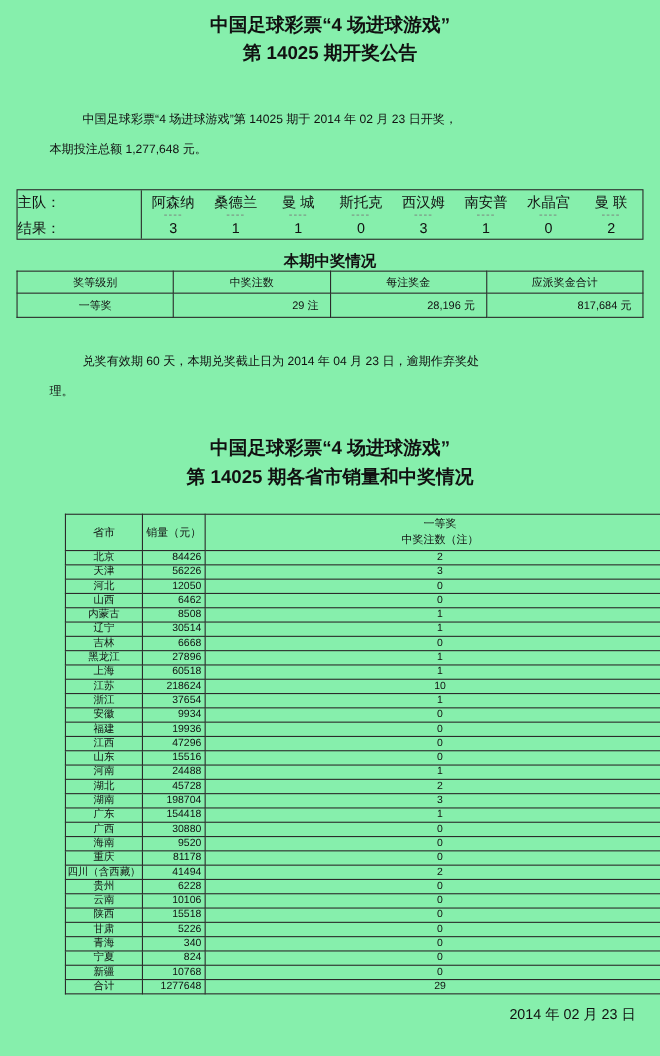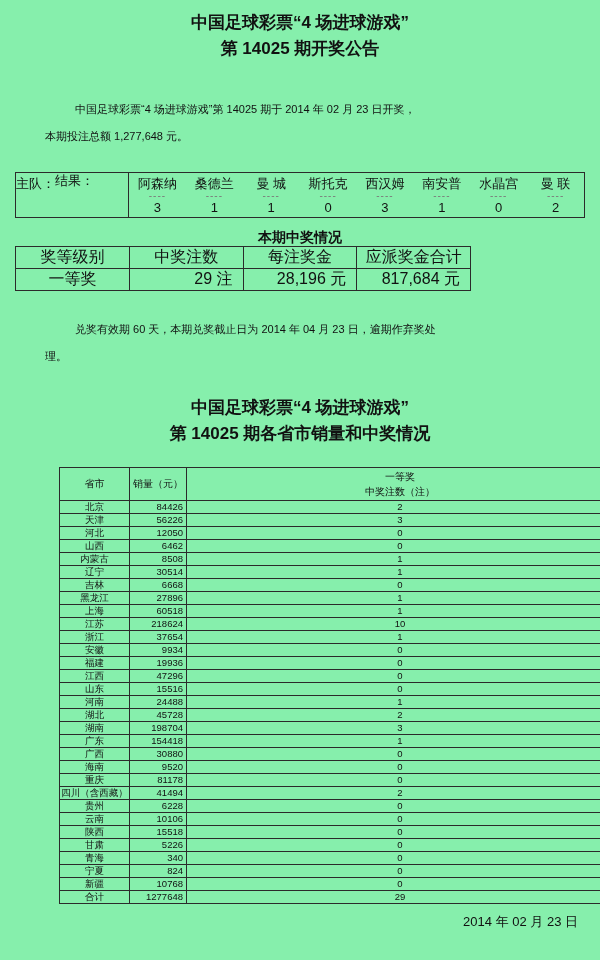--- a/index.html
+++ b/index.html
@@ -20,32 +20,32 @@
   .para { position: absolute; left: 45px; width: 541px;
     font-size: 11px; line-height: 27px; }
   .para .first-line { text-indent: 30px; }
   .intro { top: 96px; }
   .redeem { top: 316px; }
 
   
   .match-table { position: absolute; left: 15px; top: 172px; width: 570px; height: 46px;
     border: 1px solid #2b2b2b; display: flex; font-size: 13px; }
   .match-label-col { width: 113px; border-right: 1px solid #2b2b2b;
-    display: flex; flex-direction: row; text-align: left; }
+    display: flex; flex-direction: column; text-align: left; }
   .match-teams { flex: 1; display: flex; }
   .team-col { flex: 1; display: flex; flex-direction: column; text-align: center; }
   .row-name { height: 20px; line-height: 22px; }
   .row-dash { height: 7px; line-height: 5px; font-size: 10px; color: #7a7a7a; letter-spacing: 1px; }
   .row-result { height: 17px; line-height: 16px; }
 
   
   .prize-title { position: absolute; top: 229px; left: 0; width: 600px;
     text-align: center; font-size: 14px; font-weight: bold; }
-  .prize-table { position: absolute; left: 15px; top: 246px; width: 456px;
-    border-collapse: collapse; table-layout: fixed; font-size: 16px; }
+  .prize-table { position: absolute; left: 15px; top: 246px; width: 570px;
+    border-collapse: collapse; table-layout: fixed; font-size: 10px; }
   .prize-table th, .prize-table td { border: 1px solid #2b2b2b; font-weight: normal; }
   .prize-table th { height: 20px; text-align: center; }
   .prize-table td { height: 22px; }
   .prize-table td.c { text-align: center; }
   .prize-table td.r { text-align: right; padding-right: 10px; }
 
   
   .prov-table { position: absolute; left: 23px; top: 467px; width: 555px;
     border-collapse: collapse; table-layout: fixed; font-size: 9.5px; margin-left: 36px; }
   .prov-table th, .prov-table td { border: 1px solid #2b2b2b; font-weight: normal; }

